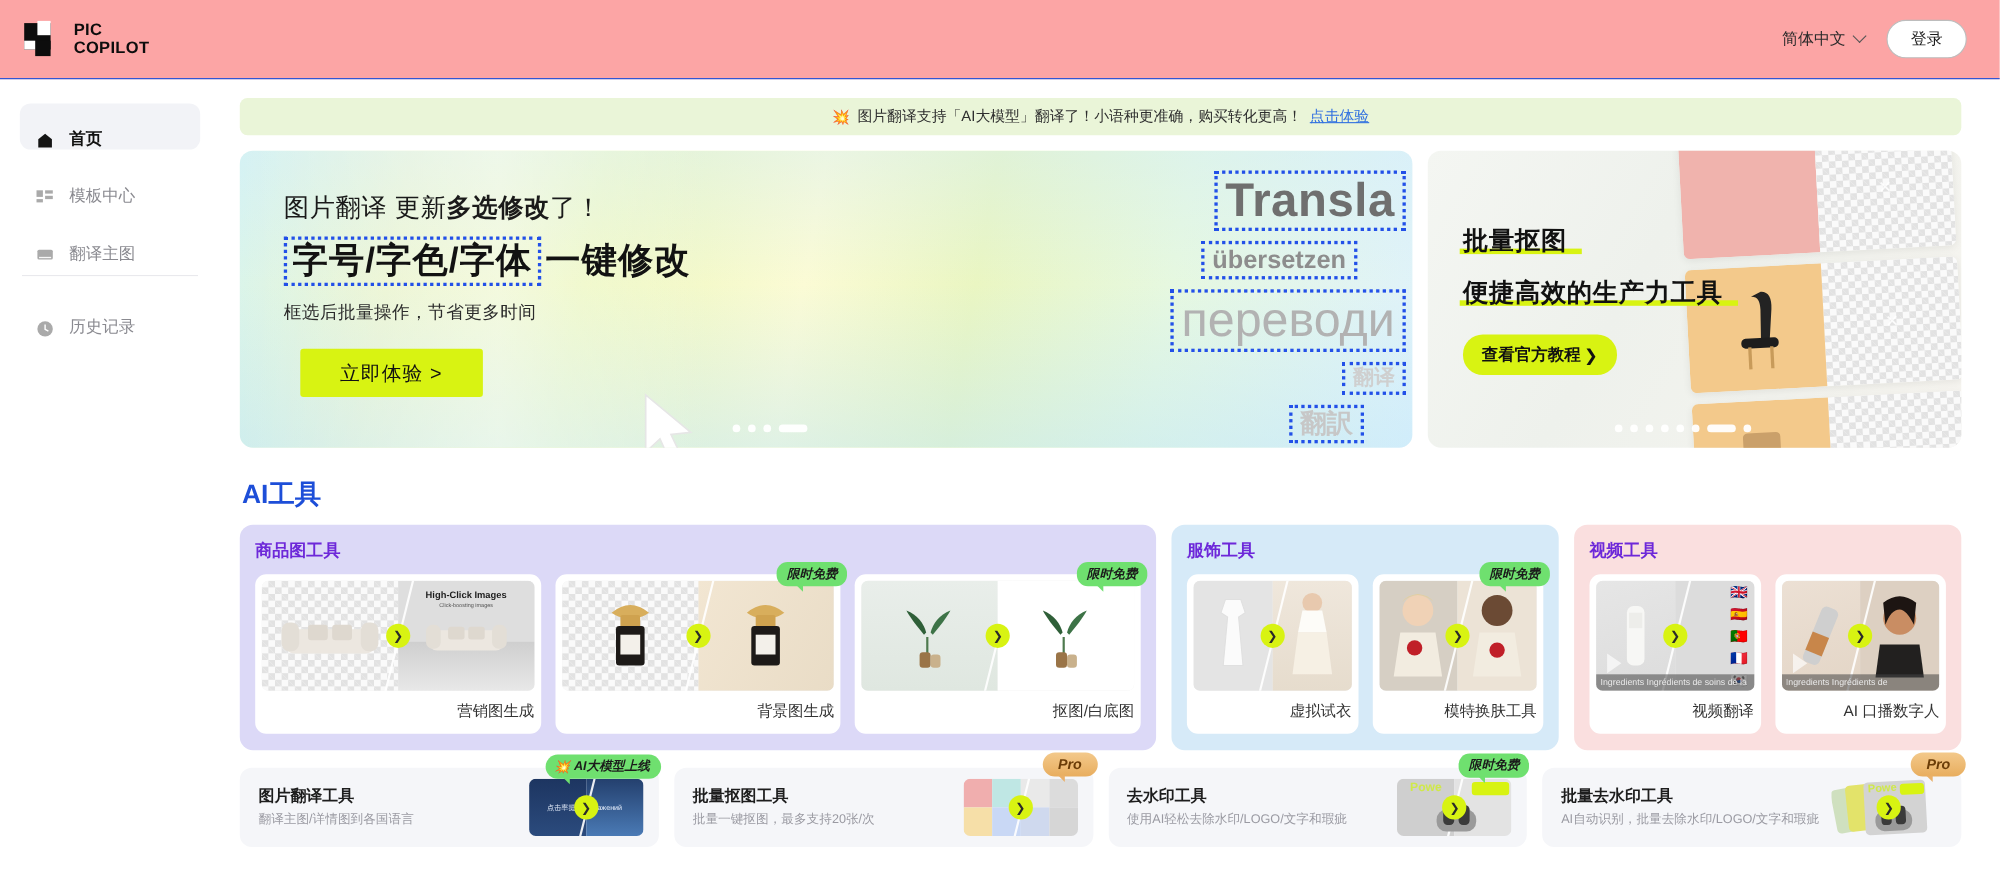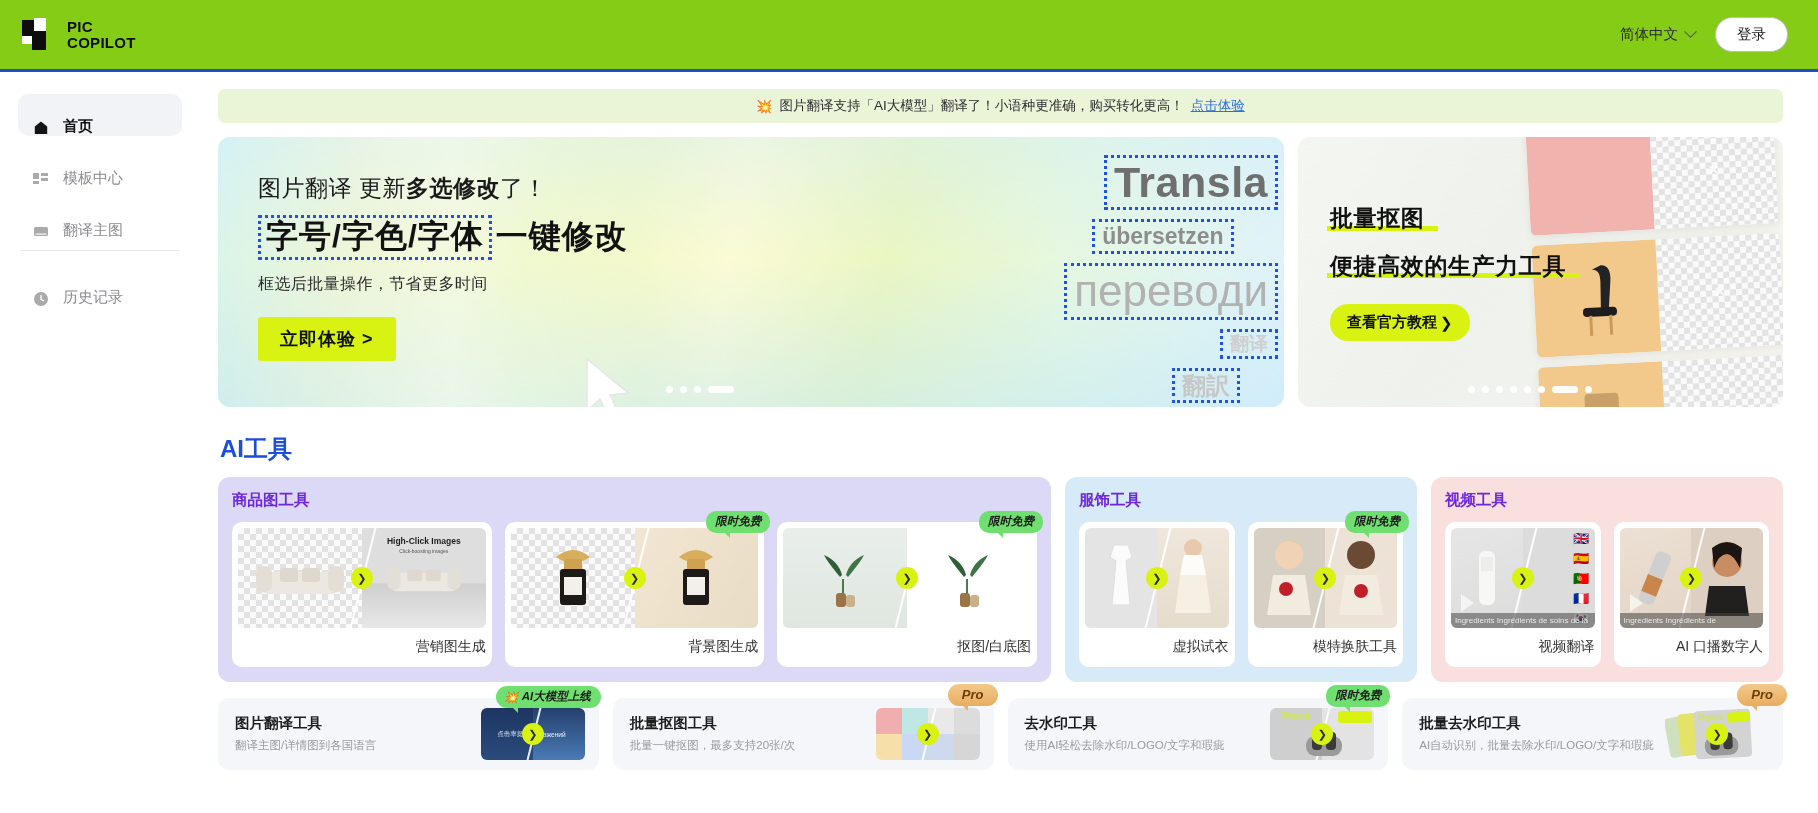--- a/index.html
+++ b/index.html
@@ -8,22 +8,22 @@
     background: #ffffff;
     font-family: "Liberation Sans", "DejaVu Sans", sans-serif;
     overflow: hidden;
   }
   .app { display: flex; flex-direction: column; width: 1818px; height: 813px; }
 
   
   .topbar {
     height: 72px; flex: 0 0 72px;
     display: flex; align-items: center;
-    border-bottom: 3px solid #1d4ed8;
-    background: #84cc16; position: relative;
+    border-bottom: 1px solid #1d4ed8;
+    background: #fca5a5; position: relative;
   }
   .logo-wrap { display: flex; align-items: center; gap: 11px; padding-left: 22px; width: 305px; }
   .logo-mark { width: 34px; height: 34px; position: relative; flex: 0 0 34px; }
   .logo-mark .sq1 { position: absolute; left: 0; top: 2px; width: 24px; height: 24px; background: #0d0d0d; }
   .logo-mark .sq2 { position: absolute; left: 12px; top: 0px; width: 12px; height: 13px; background: #fff; }
   .logo-mark .sq3 { position: absolute; left: 10px; top: 18px; width: 14px; height: 14px; background: #0d0d0d; }
   .logo-mark .sq4 { position: absolute; left: 0px; top: 18px; width: 10px; height: 8px; background: #fff; }
   .logo-text { font-size: 15px; font-weight: 700; line-height: 16px; letter-spacing: .3px; color: #0d0d0d; }
 
   .topbar-right { margin-left: auto; display: flex; align-items: center; gap: 20px; padding-right: 30px; }
@@ -79,23 +79,23 @@
   .hero-line1 b { font-weight: 800; }
   .hero-line2 { margin-top: 11px; display: flex; align-items: baseline; gap: 4px; }
   .boxed {
     font-size: 32px; font-weight: 800; color: #121212; letter-spacing: 1px;
     border: 3px dotted #2250e8; padding: 1px 5px 3px 5px; line-height: 1.08;
   }
   .hero-line2 .plain { font-size: 32px; font-weight: 800; color: #121212; letter-spacing: 1px; }
   .hero-sub { margin-top: 14px; font-size: 16px; color: #2b2b2b; letter-spacing: .4px; }
   .hero-cta {
     margin-top: 22px; display: inline-block;
-    background: #d8f312; color: #111; font-weight: 700; font-size: 18px;
-    padding: 10px 22px; border-radius: 3px; border: none; cursor: pointer;
-    font-family: inherit; letter-spacing: 1px;
+    background: #d8f312; color: #111; font-weight: 400; font-size: 18px;
+    padding: 10px 36px; border-radius: 3px; border: none; cursor: pointer;
+    font-family: inherit; letter-spacing: 1px; margin-left: 15px;
   }
   .cursor-arrow { position: absolute; left: 363px; top: 218px; z-index: 4; }
 
   .word-stack { position: absolute; right: 6px; top: 18px; z-index: 3; text-align: right; }
   .wordbox { display: inline-block; border: 3px dotted #2250e8; padding: 2px 7px; margin-bottom: 9px; }
   .w1 { font-size: 43px; font-weight: 800; color: #6f6f6f; letter-spacing: .5px; line-height: 1.05; }
   .w2 { font-size: 23px; font-weight: 700; color: #8d8d8d; line-height: 1.1; }
   .w3 { font-size: 44px; color: #b2b2b2; line-height: 1.05; }
   .w4 { font-size: 24px; color: #c7c7c7; font-weight: 600; line-height: 1.05; }
   .w5 { font-size: 19px; color: #cfcfcf; font-weight: 600; line-height: 1.05; }

